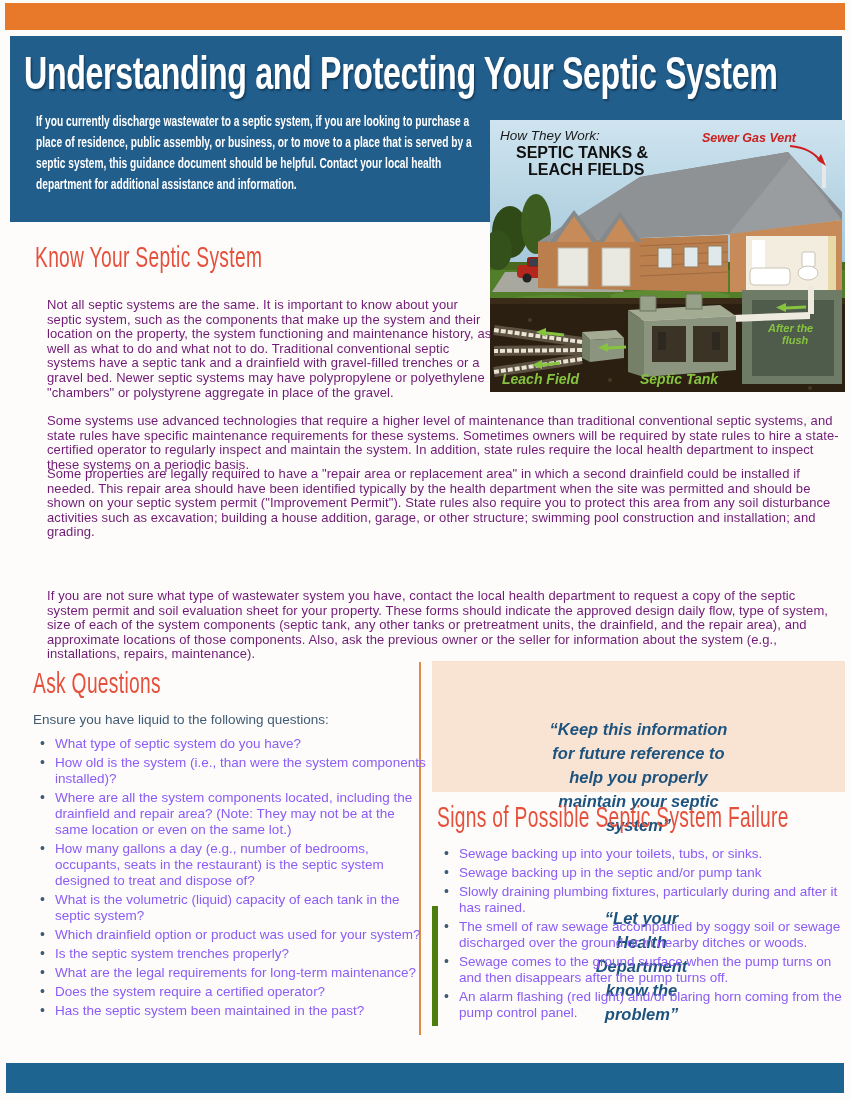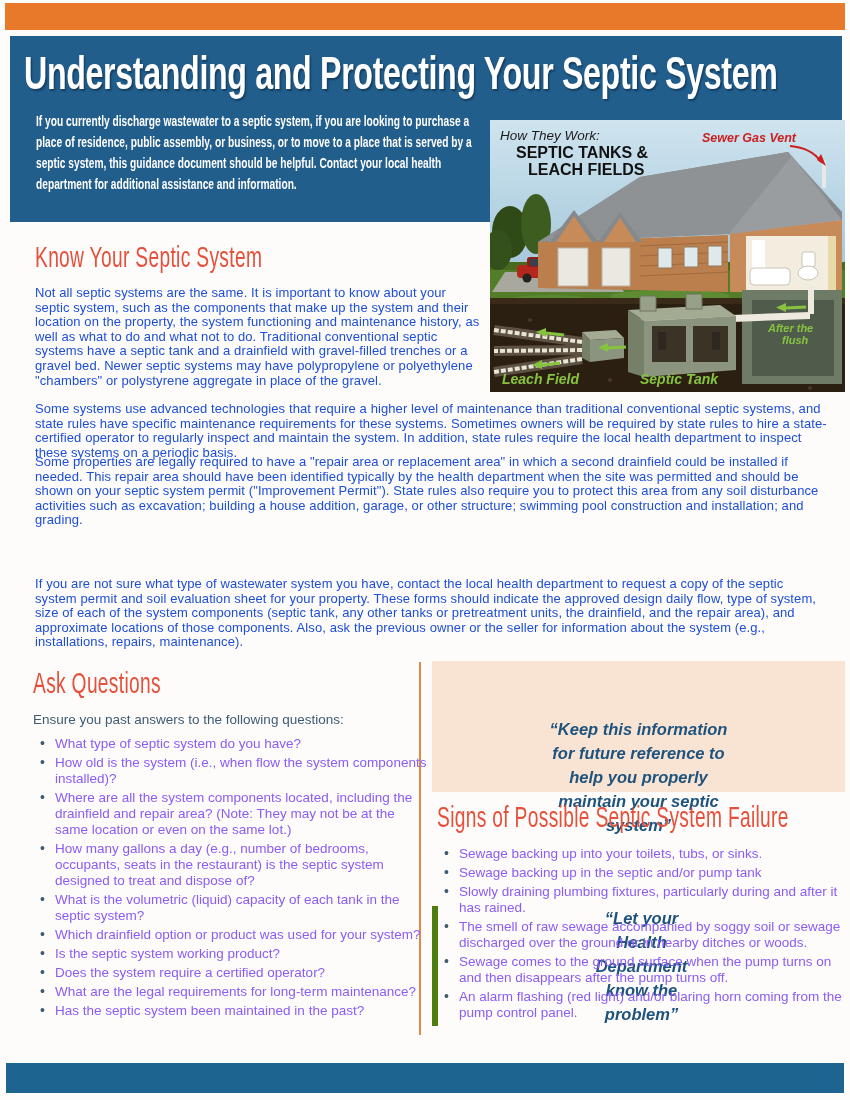--- a/index.html
+++ b/index.html
@@ -13,21 +13,21 @@
     white-space:nowrap;transform:scaleX(0.70);transform-origin:0 0;letter-spacing:-0.5px;
     text-shadow:2px 2px 2px rgba(8,24,40,0.45);}
   .intro-text{position:absolute;left:36px;top:110px;width:645px;margin:0;font-size:15px;font-weight:700;
     color:#ffffff;line-height:21px;transform:scaleX(0.68);transform-origin:0 0;}
 
   
   .h-red{position:absolute;margin:0;font-size:30px;font-weight:400;color:#E5503C;white-space:nowrap;
     transform:scaleX(0.64);transform-origin:0 0;letter-spacing:0.5px;}
 
   
-  .para{position:absolute;margin:0;font-size:13px;line-height:14.6px;color:#1d4ed8;letter-spacing:0.1px;}
+  .para{position:absolute;margin:12px;font-size:13px;line-height:14.6px;color:#701a75;letter-spacing:0.1px;}
   .p-narrow{left:35px;top:286px;width:447px;}
   .p2{left:35px;top:402px;width:792px;}
   .p3{left:35px;top:455px;width:792px;}
   .p4{left:35px;top:577px;width:792px;}
 
   
   .col-divider{position:absolute;left:419px;top:662px;width:2px;height:373px;background:#DE8B45;}
   .ask-lead{position:absolute;left:33px;top:712px;width:385px;margin:0;font-size:13.5px;line-height:16px;color:#3F5B73;}
   ul.blist{position:absolute;list-style:none;margin:0;padding:0 0 0 22px;color:#8b5cf6;font-size:13.5px;line-height:16px;}
   .ask-list{left:33px;top:736px;width:372px;}
@@ -196,31 +196,31 @@
 
   <h2 class="h-red know-heading">Know Your Septic System</h2>
   <p class="para p-narrow">Not all septic systems are the same. It is important to know about your septic system, such as the components that make up the system and their location on the property, the system functioning and maintenance history, as well as what to do and what not to do. Traditional conventional septic systems have a septic tank and a drainfield with gravel-filled trenches or a gravel bed. Newer septic systems may have polypropylene or polyethylene "chambers" or polystyrene aggregate in place of the gravel.</p>
   <p class="para p2">Some systems use advanced technologies that require a higher level of maintenance than traditional conventional septic systems, and state rules have specific maintenance requirements for these systems. Sometimes owners will be required by state rules to hire a state-certified operator to regularly inspect and maintain the system. In addition, state rules require the local health department to inspect these systems on a periodic basis.</p>
   <p class="para p3">Some properties are legally required to have a "repair area or replacement area" in which a second drainfield could be installed if needed. This repair area should have been identified typically by the health department when the site was permitted and should be shown on your septic system permit ("Improvement Permit"). State rules also require you to protect this area from any soil disturbance activities such as excavation; building a house addition, garage, or other structure; swimming pool construction and installation; and grading.</p>
   <p class="para p4">If you are not sure what type of wastewater system you have, contact the local health department to request a copy of the septic system permit and soil evaluation sheet for your property. These forms should indicate the approved design daily flow, type of system, size of each of the system components (septic tank, any other tanks or pretreatment units, the drainfield, and the repair area), and approximate locations of those components. Also, ask the previous owner or the seller for information about the system (e.g., installations, repairs, maintenance).</p>
 
   <div class="col-divider"></div>
 
   <h2 class="h-red ask-heading">Ask Questions</h2>
-  <p class="ask-lead">Ensure you past answers to the following questions:</p>
+  <p class="ask-lead">Ensure you have liquid to the following questions:</p>
   <ul class="blist ask-list">
     <li>What type of septic system do you have?</li>
-    <li>How old is the system (i.e., when flow the system components installed)?</li>
+    <li>How old is the system (i.e., than were the system components installed)?</li>
     <li>Where are all the system components located, including the drainfield and repair area? (Note: They may not be at the same location or even on the same lot.)</li>
     <li>How many gallons a day (e.g., number of bedrooms, occupants, seats in the restaurant) is the septic system designed to treat and dispose of?</li>
     <li>What is the volumetric (liquid) capacity of each tank in the septic system?</li>
     <li>Which drainfield option or product was used for your system?</li>
-    <li>Is the septic system working product?</li>
+    <li>Is the septic system trenches properly?</li>
+    <li>What are the legal requirements for long-term maintenance?</li>
     <li>Does the system require a certified operator?</li>
-    <li>What are the legal requirements for long-term maintenance?</li>
     <li>Has the septic system been maintained in the past?</li>
   </ul>
 
   <div class="quote-box">
     <div class="quote-cell quote-left">
       <div class="qtext">“Keep this information for future reference to help you properly maintain your septic system”</div>
     </div>
     <div class="quote-cell quote-right">
       <div class="qtext">“Let your Health Department know the problem”</div>
     </div>

